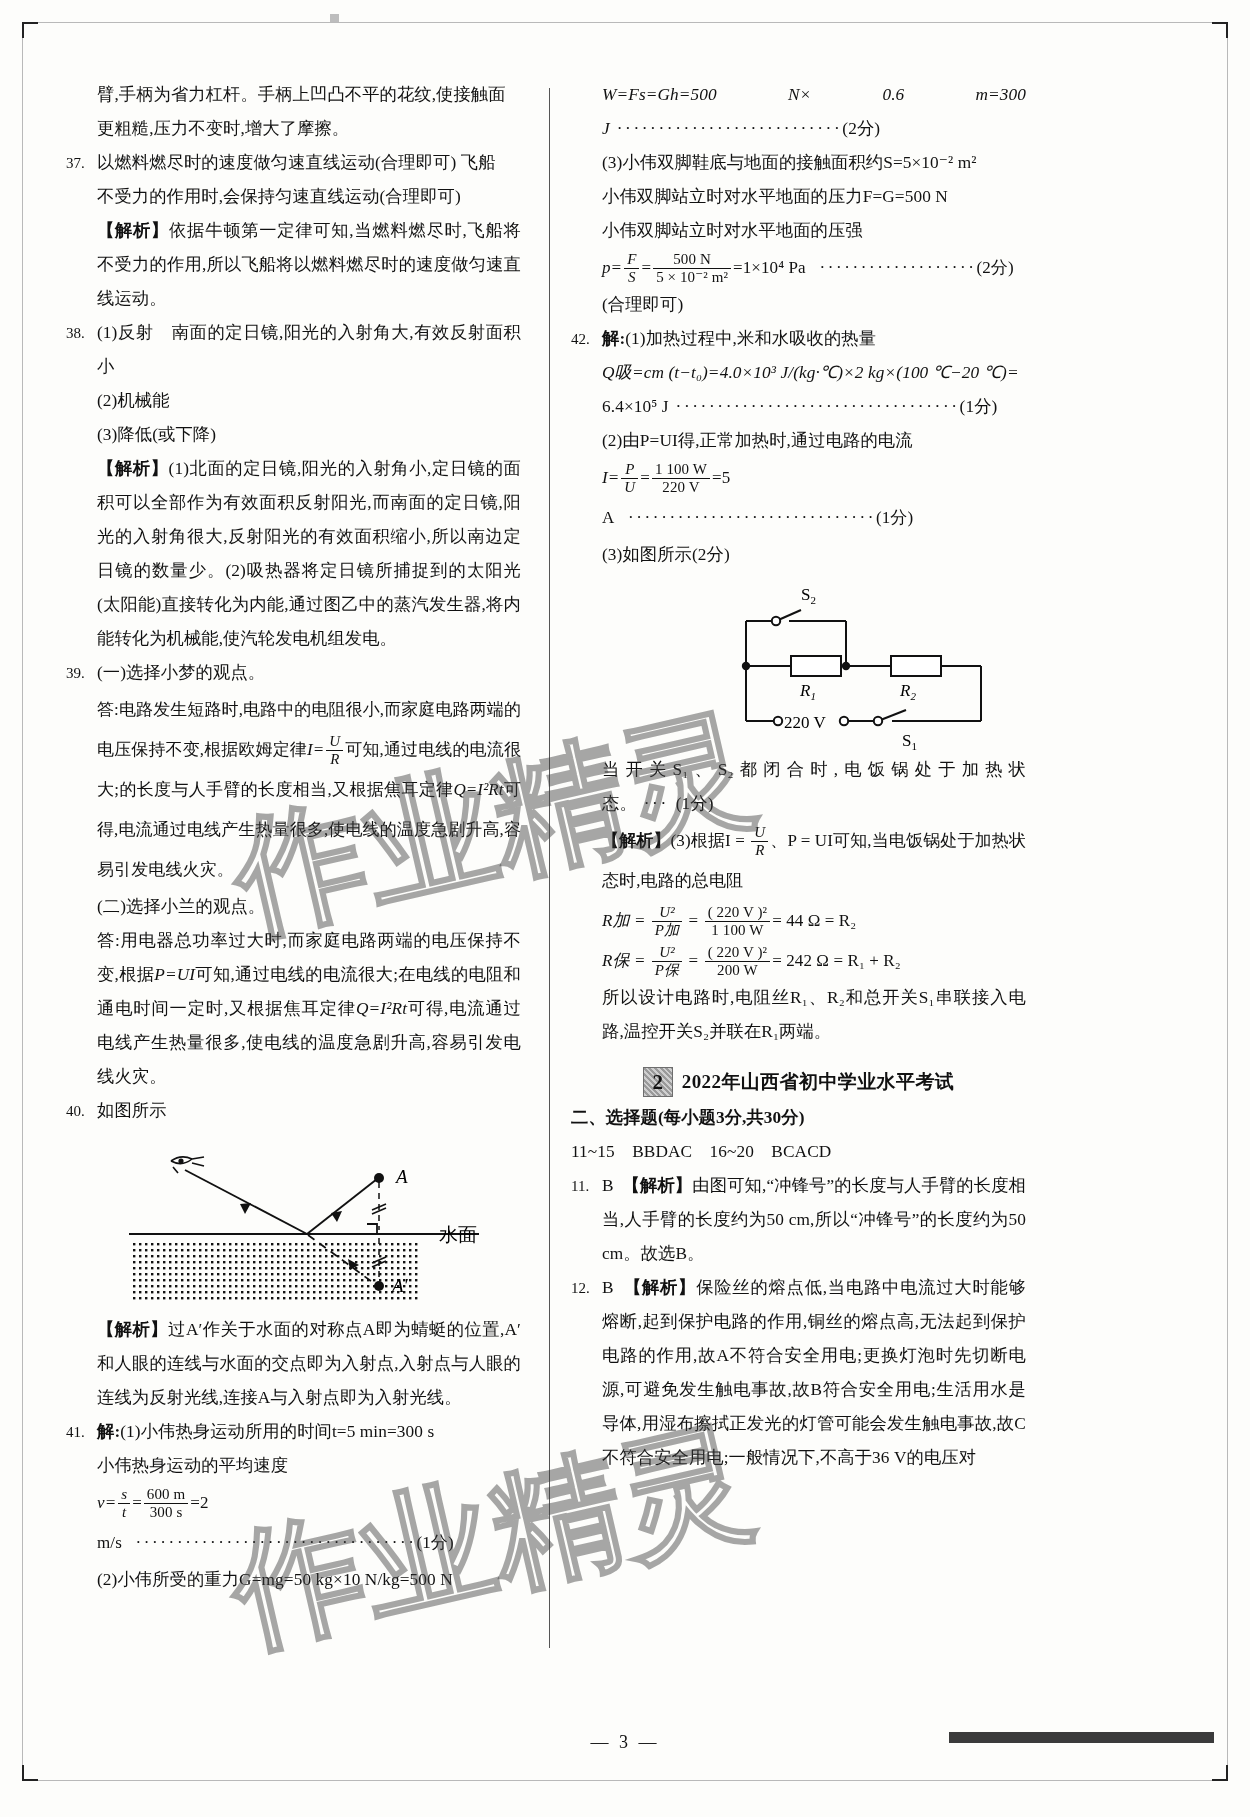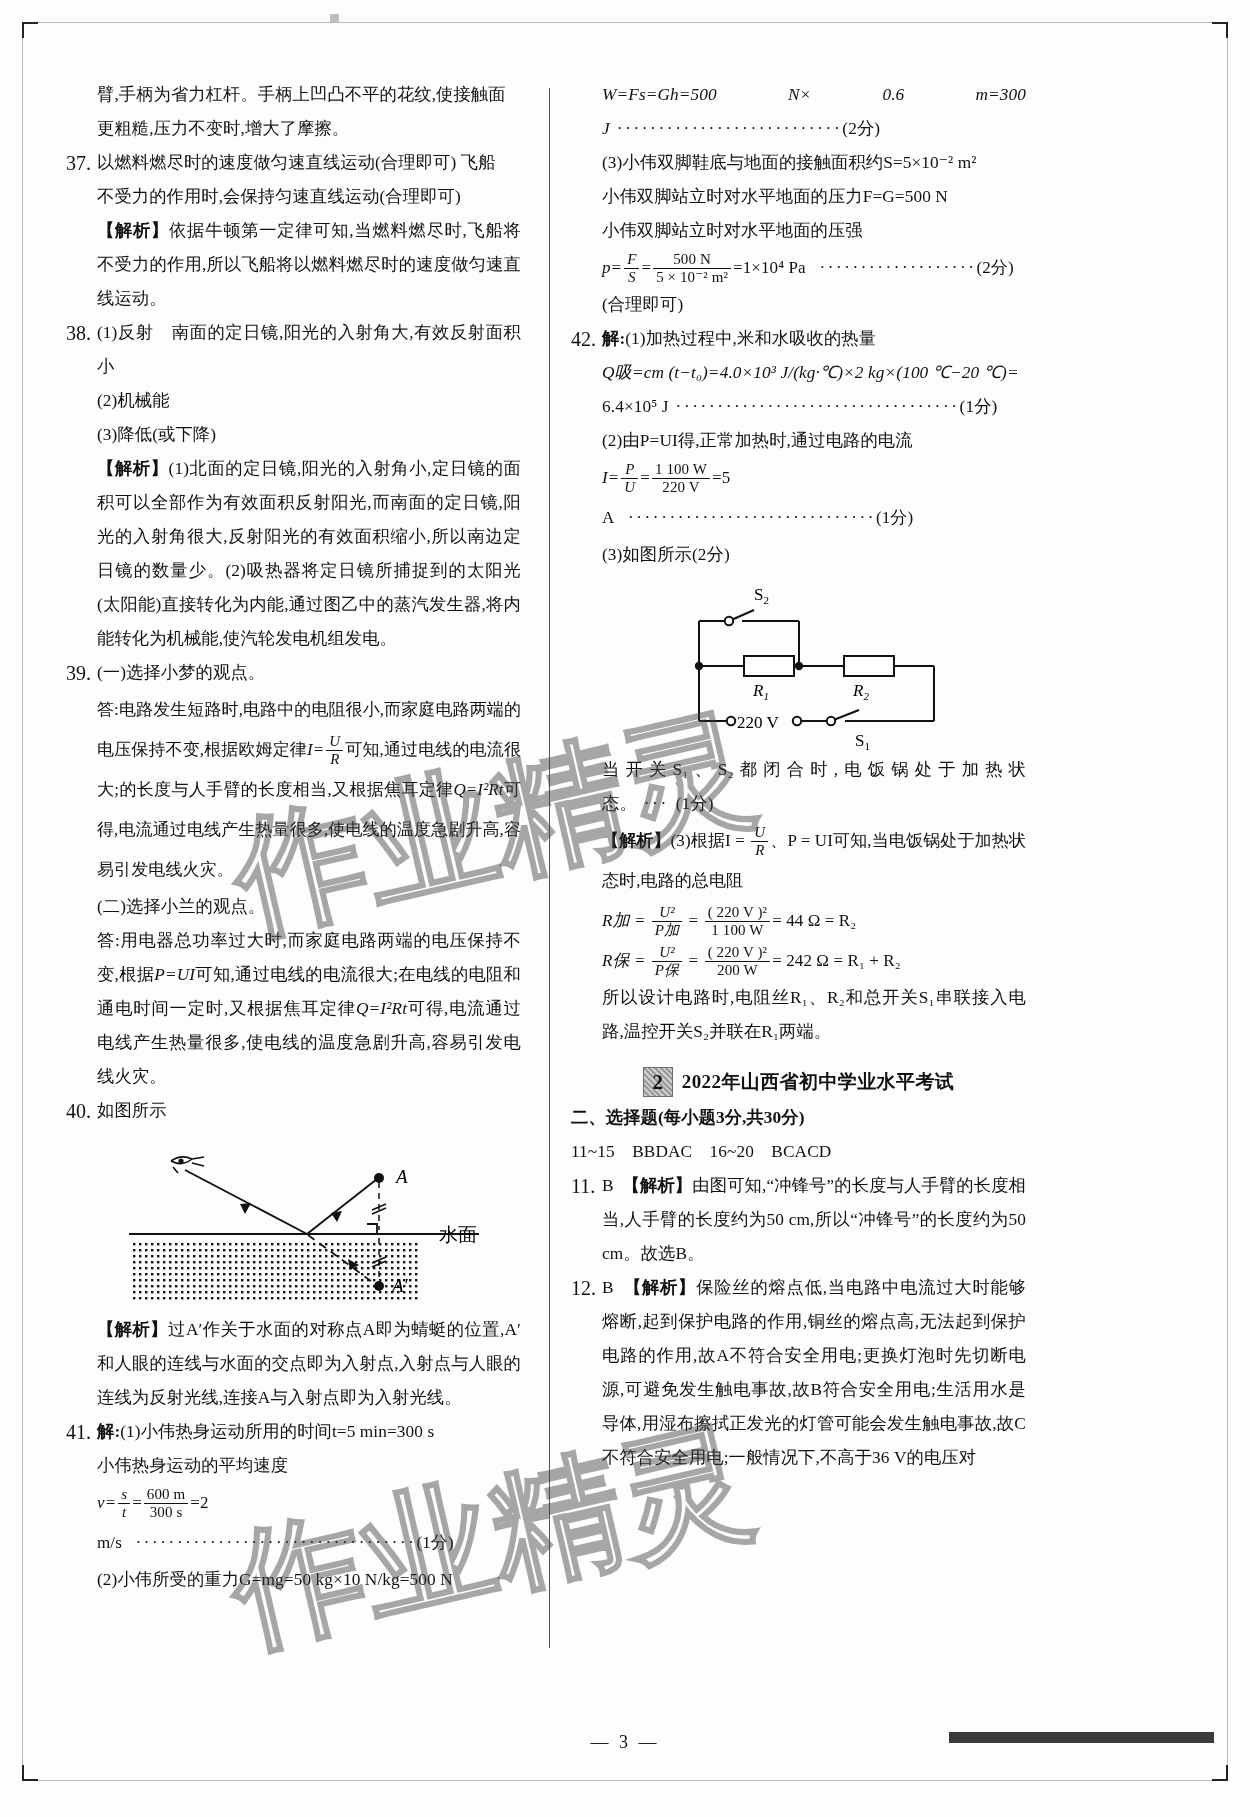--- a/index.html
+++ b/index.html
@@ -49,21 +49,21 @@
     font-size:17.3px;
     line-height:34px;
     letter-spacing:.1px;
     text-align:justify;
     margin:0 0 0 0;
   }
   .qline{display:flex;align-items:flex-start;}
   .qnum{
     flex:0 0 auto;
     min-width:31px;
-    font-size:20px;
+    font-size:15px;
     line-height:34px;
     font-family:"Liberation Serif",serif;
   }
   .qbody{flex:1 1 auto;}
   .ind0{padding-left:31px;}
   b,.bold{font-weight:700;}
   .it{font-style:italic;font-family:"Liberation Serif",serif;}
   .dots{letter-spacing:2.6px;}
   .score{white-space:nowrap;}
 
@@ -91,21 +91,21 @@
     width:30px;height:30px;
     background:repeating-linear-gradient(45deg,#9a9a9a 0 2px,#cfcfcf 2px 4px);
     color:#111;font-weight:700;font-size:21px;
     display:flex;align-items:center;justify-content:center;
     box-shadow:inset 0 0 0 1px #6d6d6d;
   }
   .banner .btitle{font-weight:700;font-size:19px;letter-spacing:.4px;}
 
   
   .fig{margin:6px 0 4px 0;display:flex;justify-content:center;}
-  .figc{margin:4px 0 2px 0;display:flex;justify-content:center;}
+  .figc{margin:4px 0 2px 0;display:flex;justify-content:flex-end;}
 
   
   .wm{
     position:absolute;
     font-family:"DejaVu Serif",serif;
     font-weight:700;
     color:transparent;
     -webkit-text-stroke:2px rgba(60,60,60,.45);
     white-space:nowrap;
     pointer-events:none;

